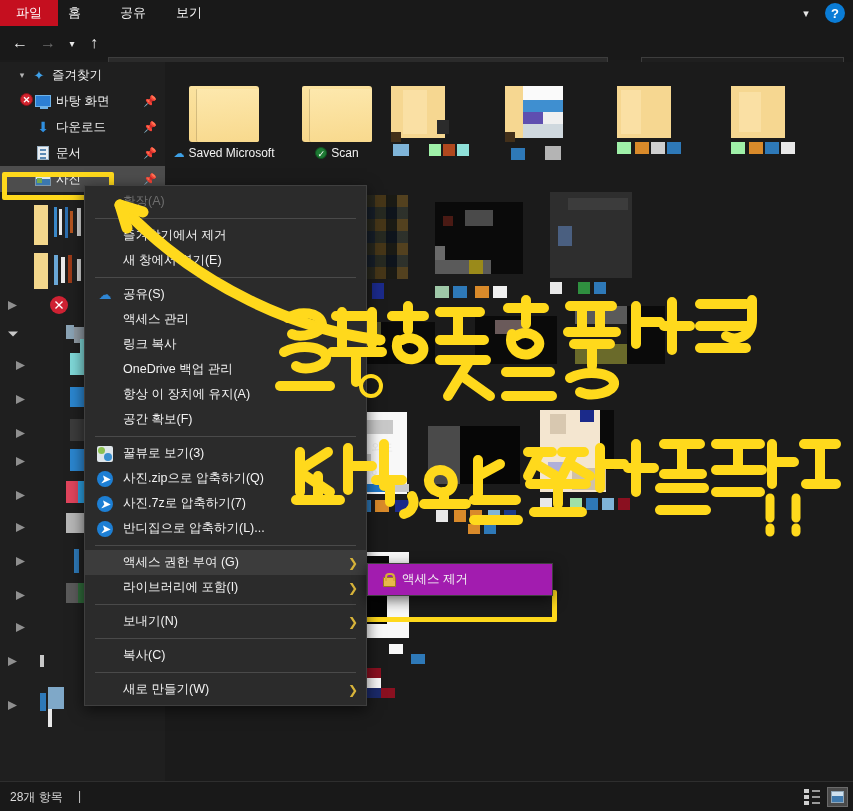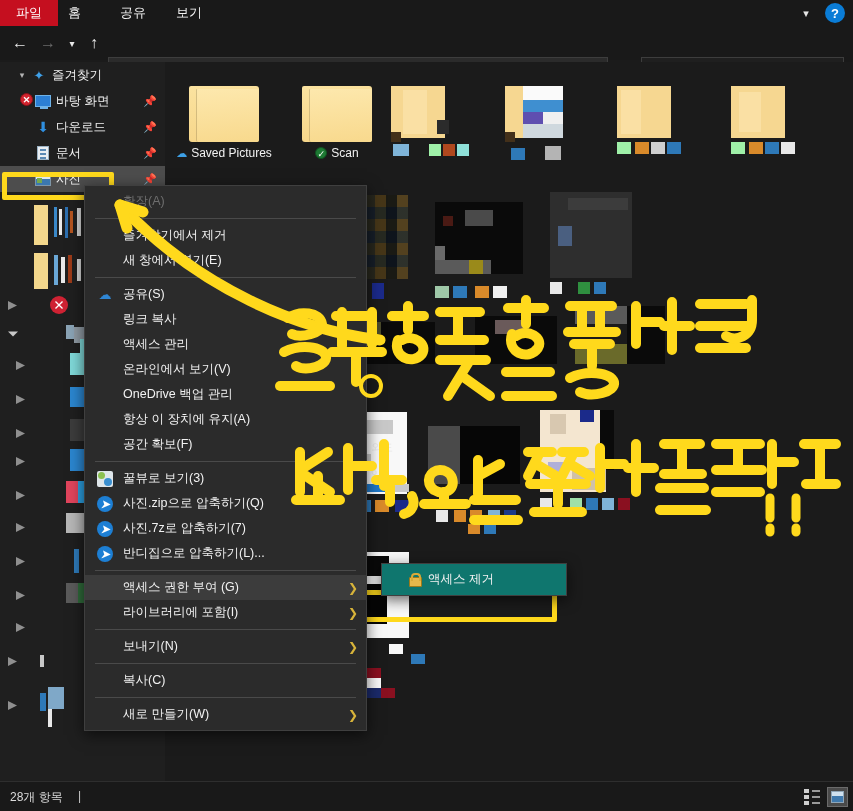--- a/index.html
+++ b/index.html
@@ -212,22 +212,22 @@
   }
   .ic-newfolder {
     width: 17px; height: 17px; border-radius: 50%; background: #1f7fd0; position: relative;
   }
   .ic-newfolder:after {
     content:"➜"; position:absolute; left:2px; top:-1px; color:#fff; font-size:11px;
   }
 
   
   .submenu {
-    position: absolute; left: 381px; top: 563px; width: 186px;
-    background: #0f766e; border: 1px solid #3f3f3f; padding: 3px 12px;
+    position: absolute; left: 367px; top: 563px; width: 186px;
+    background: #a21caf; border: 1px solid #3f3f3f; padding: 3px 0;
     box-shadow: 0 4px 14px rgba(0,0,0,.6); z-index: 45;
   }
   .ic-lock {
     width: 13px; height: 14px; position: relative;
   }
   .ic-lock:before {
     content:""; position:absolute; left:1px; bottom:0; width:11px; height:8px;
     background:#e7b84b; border:1px solid #9d7a1a; border-radius:1px;
   }
   .ic-lock:after {
@@ -447,21 +447,21 @@
 
   <div class="content">
 
     <div class="folder-item" style="left:4px;top:20px;">
       <div class="folder-glyph">
         <span class="back"></span>
           <span class="front"></span>
       </div>
       <div class="folder-label">
         <span class="ovl-cloud">☁</span>
-        <span>Saved Pictures</span>
+        <span>Saved Microsoft</span>
       </div>
     </div>
 
     <div class="folder-item" style="left:117px;top:20px;">
       <div class="folder-glyph">
         <span class="back"></span>
           <span class="front"></span>
       </div>
       <div class="folder-label">
         <span class="ovl-check">✓</span>
@@ -668,27 +668,24 @@
       <span>새 창에서 열기(E)</span>
     </div>
 
     <div class="msep"></div>
 
     <div class="mi">
       <span class="mi-ico ic-cloud-blue">☁</span>
       <span>공유(S)</span>
     </div>
     <div class="mi">
+      <span>액세스 관리</span>
+    </div>
+    <div class="mi">
       <span>링크 복사</span>
-    </div>
-    <div class="mi">
-      <span>액세스 관리</span>
-    </div>
-    <div class="mi">
-      <span>온라인에서 보기(V)</span>
     </div>
     <div class="mi">
       <span>OneDrive 백업 관리</span>
     </div>
     <div class="mi">
       <span>항상 이 장치에 유지(A)</span>
     </div>
     <div class="mi">
       <span>공간 확보(F)</span>
     </div>

